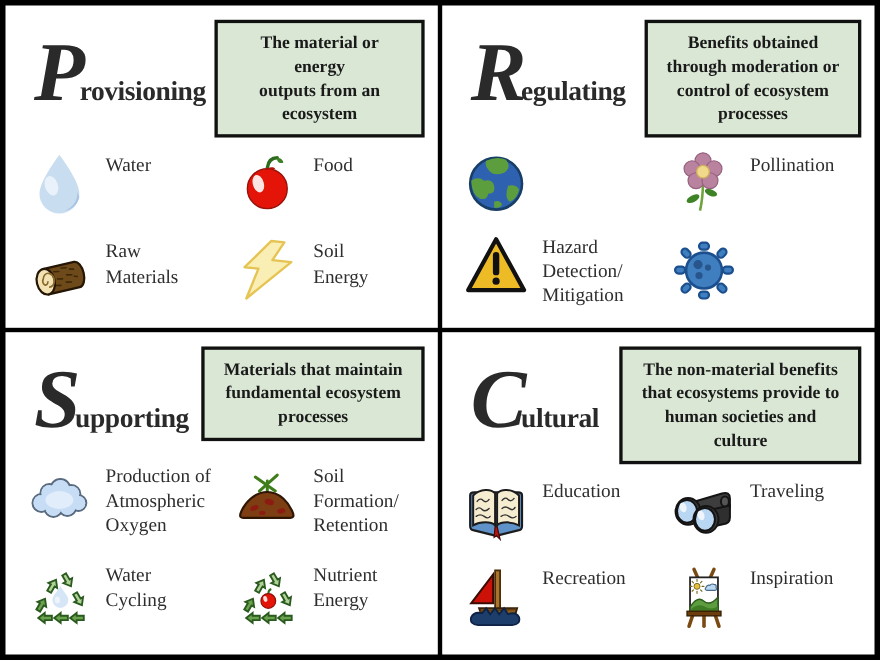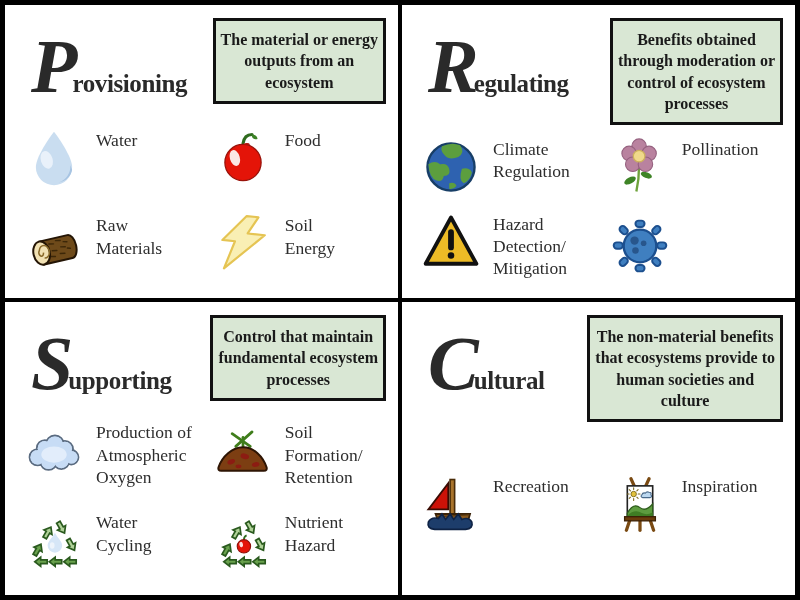--- a/index.html
+++ b/index.html
@@ -18,21 +18,21 @@
   .q-header{display:flex;justify-content:space-between;align-items:flex-start;min-height:102px;}
   .q-title{display:flex;align-items:baseline;margin:24px 0 0 16px;white-space:nowrap;color:#242424;}
   .initial{
     font-size:76px;line-height:.84;font-style:italic;font-weight:bold;
     letter-spacing:-3px;margin-right:-2px;color:#2a2a2a;
   }
   .rest{font-size:25px;letter-spacing:-.4px;color:#2a2a2a;text-align:center;}
   .desc-box{
     background:var(--description-box-bg,#d9e7d4);
     border:3px solid var(--description-box-border,#111);
-    margin:7px 2px 0 8px;padding:8px 5px;
+    margin:7px 2px 0 8px;padding:8px 17px;
     text-align:center;height:fit-content;max-width:228px;
   }
   .desc-box p{
     margin:0;font-weight:bold;font-size:16px;line-height:1.33;
     white-space:pre-line;color:#1a1a1a;
   }
   .items{
     flex:1;display:grid;grid-template-columns:52% 48%;
     grid-auto-rows:1fr;align-items:center;padding:2px 0 6px 10px;
   }
@@ -135,22 +135,20 @@
       <div class="item">
         <span class="icon">
           <svg viewBox="0 0 64 64">
             <circle cx="32" cy="32" r="26" fill="#2e62b0" stroke="#173e66" stroke-width="2.6"></circle>
             <path d="M22 9q11-5 20-1 6 8-2 13-10 4-15-2-5-5-3-10z" fill="#5c9e3e"></path>
             <path d="M7 29q7-5 13 0 8-2 10 5 2 8-6 8-1 7-8 5-8-3-9-18z" fill="#5c9e3e"></path>
             <path d="M44 34q8-2 11 4-2 9-9 12-6-3-2-16z" fill="#5c9e3e"></path>
             <path d="M30 50q6-2 8 3-3 4-8 3z" fill="#5c9e3e"></path>
           </svg>
         </span>
-        <span class="label">Climate
-Regulation</span>
       </div>
 
       <div class="item">
         <span class="icon">
           <svg viewBox="0 0 64 64">
             <path d="M31 30C31 44 30 50 28 59" fill="none" stroke="#6fa33c" stroke-width="2.6"></path>
             <ellipse cx="21" cy="47" rx="7" ry="3.4" fill="#3e8426" transform="rotate(-28 21 47)"></ellipse>
             <ellipse cx="39" cy="41" rx="6.5" ry="3.2" fill="#3e8426" transform="rotate(22 39 41)"></ellipse>
             <g fill="#b9829f" stroke="#95617f" stroke-width="1.2">
               <circle cx="31" cy="9" r="8"></circle>
@@ -202,21 +200,21 @@
     </div>
   </section>
 
   <section class="quadrant">
     <div class="q-header">
       <h2 class="q-title">
         <span class="initial">S</span>
           <span class="rest">upporting</span>
       </h2>
       <div class="desc-box">
-        <p>Control that maintain
+        <p>Materials that maintain
 fundamental ecosystem
 processes</p>
       </div>
     </div>
     <div class="items">
 
       <div class="item">
         <span class="icon">
           <svg viewBox="0 0 64 64">
             <g fill="#c7dcf5" stroke="#5a6b80" stroke-width="2">
@@ -303,42 +301,79 @@
               <use href="#barr2" fill="#6aa24e" transform="translate(50,56) rotate(180) scale(.72)"></use>
               <use href="#barr2" fill="#6aa24e" transform="translate(34,56) rotate(180) scale(.72)"></use>
               <use href="#barr2" fill="#6aa24e" transform="translate(18,56) rotate(180) scale(.72)"></use>
             </g>
             <path d="M33 32q0-4 3-5" fill="none" stroke="#2f6b1e" stroke-width="2"></path>
             <circle cx="33" cy="39" r="7.4" fill="#e41408" stroke="#8d100a" stroke-width="1.2"></circle>
             <ellipse cx="30" cy="37" rx="2" ry="3" fill="#fbdddb" transform="rotate(-15 30 37)"></ellipse>
           </svg>
         </span>
         <span class="label">Nutrient
-Hazard</span>
+Energy</span>
       </div>
 
     </div>
   </section>
 
   <section class="quadrant">
     <div class="q-header">
       <h2 class="q-title">
         <span class="initial">C</span>
           <span class="rest">ultural</span>
       </h2>
       <div class="desc-box">
         <p>The non-material benefits
 that ecosystems provide to
 human societies and
 culture</p>
       </div>
     </div>
     <div class="items">
 
-
+      <div class="item">
+        <span class="icon">
+          <svg viewBox="0 0 64 64">
+            <path d="M6 17q0-3 4-3h44q4 0 4 3v31q0 4-4 4l-20 5h-4L10 52q-4 0-4-4z" fill="#5e92c8" stroke="#1c1c1c" stroke-width="2.2"></path>
+            <path d="M31 48 L33 48 L36 61 L32.5 57.5 L30 59 Z" fill="#b01510" stroke="#4a0805" stroke-width="1.2"></path>
+            <path d="M9 17C16 10 27 10 31 15V47C27 43 16 43 9 47Z" fill="#f6ecd0" stroke="#1c1c1c" stroke-width="2"></path>
+            <path d="M55 17C48 10 37 10 33 15V47C37 43 48 43 55 47Z" fill="#f6ecd0" stroke="#1c1c1c" stroke-width="2"></path>
+            <g fill="none" stroke="#333" stroke-width="1.4" stroke-linecap="round">
+              <path d="M13 23q3-4 6-1t6-1"></path>
+                <path d="M12 31q3-3 6 0t7-1"></path>
+                <path d="M12 38q4-3 8 0t6 0"></path>
+              <path d="M38 22q3-4 6-1t6-1"></path>
+                <path d="M38 30q3-3 7 0t6-1"></path>
+                <path d="M37 38q4-3 8 0t7 0"></path>
+            </g>
+          </svg>
+        </span>
+        <span class="label">Education</span>
+      </div>
+
+      <div class="item">
+        <span class="icon">
+          <svg viewBox="0 0 64 64">
+            <g stroke="#141414" stroke-width="2">
+              <path d="M16 25 L50 15q8-2 8 5v7q0 6-7 7L30 40Z" fill="#3d3d3d"></path>
+              <path d="M31 33 L58 27v12q0 6-7 7l-18 4Z" fill="#2f2f2f"></path>
+              <ellipse cx="53" cy="23" rx="4" ry="5" fill="#555"></ellipse>
+              <ellipse cx="16" cy="33" rx="12.5" ry="13.5" fill="#3a3a3a"></ellipse>
+              <ellipse cx="15" cy="33" rx="10" ry="11.5" fill="#b9d6f2"></ellipse>
+              <ellipse cx="34" cy="41" rx="12.5" ry="13.5" fill="#3a3a3a"></ellipse>
+              <ellipse cx="33" cy="41" rx="10" ry="11.5" fill="#b9d6f2"></ellipse>
+            </g>
+            <ellipse cx="11" cy="29" rx="3.4" ry="5" fill="#eef5fc" transform="rotate(-18 11 29)"></ellipse>
+            <ellipse cx="29" cy="37" rx="3.4" ry="5" fill="#eef5fc" transform="rotate(-18 29 37)"></ellipse>
+          </svg>
+        </span>
+        <span class="label">Traveling</span>
+      </div>
 
       <div class="item">
         <span class="icon">
           <svg viewBox="0 0 64 64">
             <rect x="31" y="5" width="5" height="40" fill="#a9742c" stroke="#4a2c08" stroke-width="1.8"></rect>
             <path d="M29 9 L29 38 L7 38 Z" fill="#cc1208" stroke="#3a0c04" stroke-width="2"></path>
             <path d="M15 43 L53 43 L49 57 L20 57 Z" fill="#8a5a1e" stroke="#3a2208" stroke-width="2"></path>
             <path d="M16 46 L52 44" stroke="#5f3c10" stroke-width="1.6"></path>
             <path d="M7 52q3-6 11-4l4-5 4 6 5-6 4 6 5-6 4 6q8-3 11 3 2 7-7 8H14q-9-1-7-8z" fill="#1d3d6b" stroke="#0e2244" stroke-width="1.8"></path>
           </svg>

